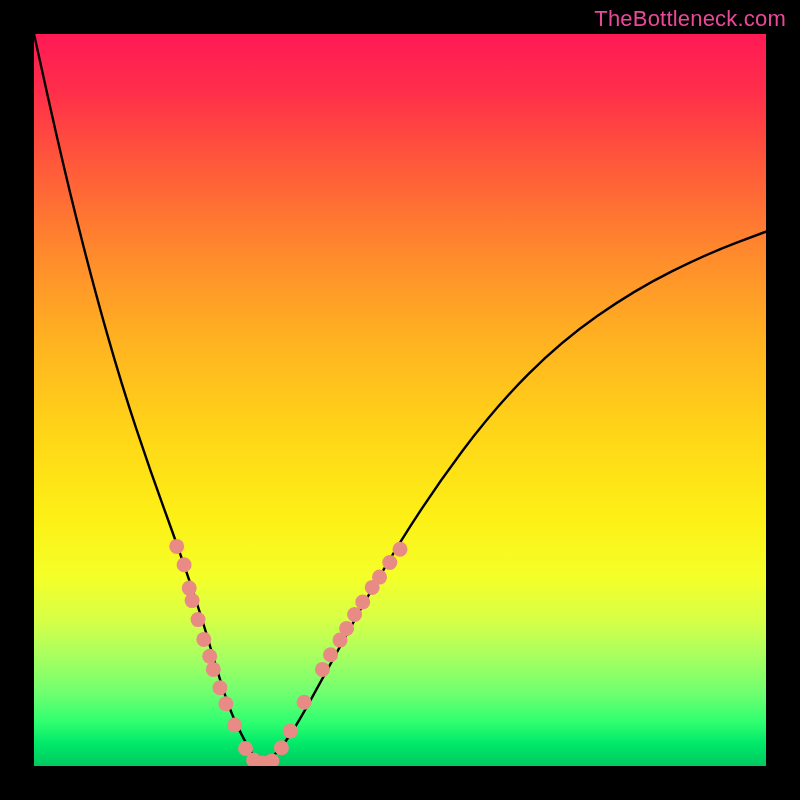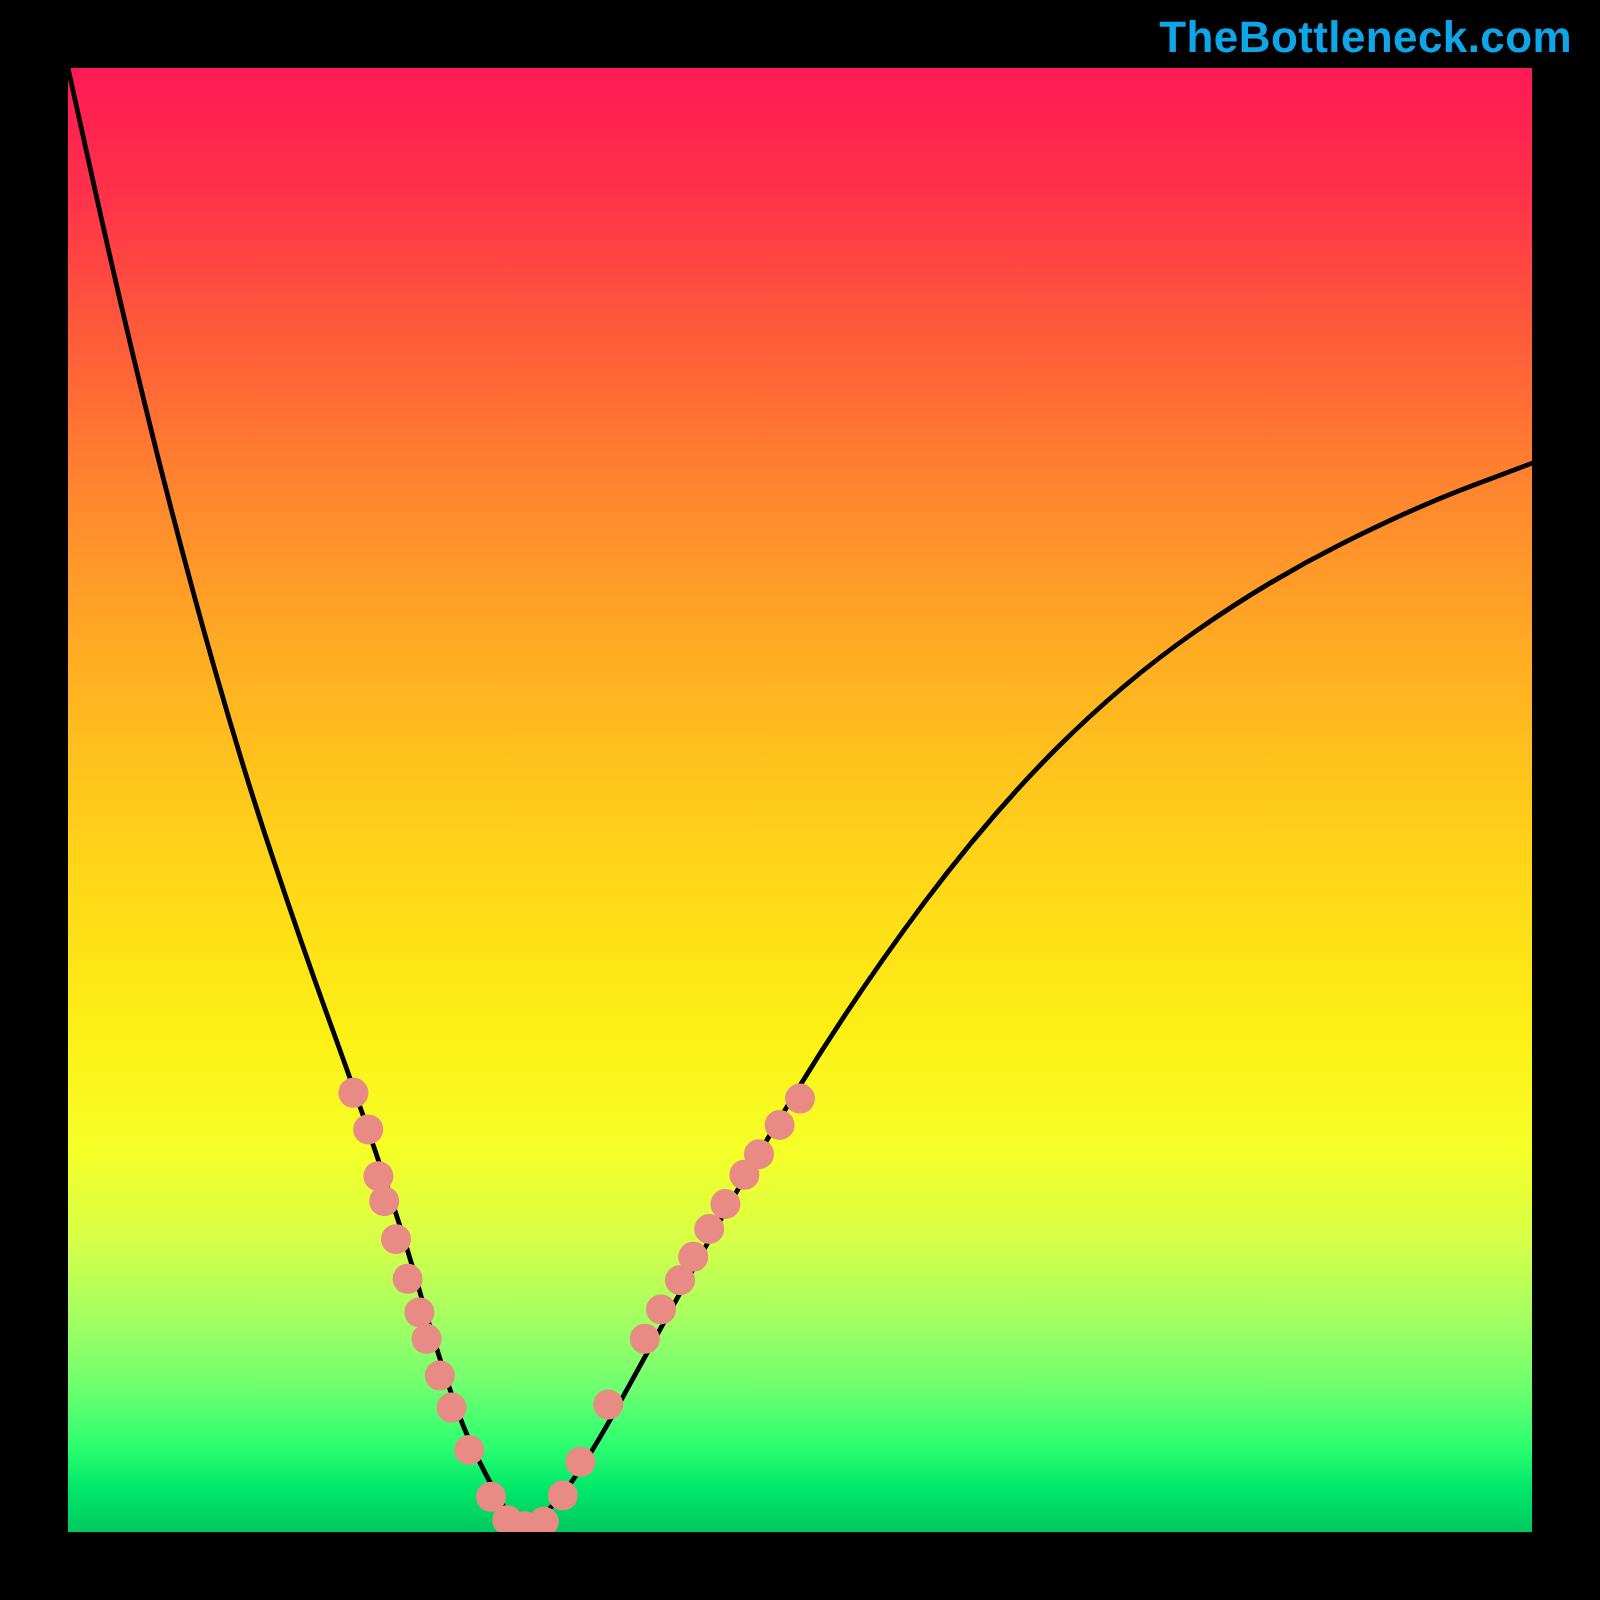--- a/index.html
+++ b/index.html
@@ -38,24 +38,24 @@
       #70ff70 90%,
       #2fff70 94%,
       #00e86a 97%,
       #00c95e 100%
     );
   }
   .watermark {
     position: absolute;
     top: 6px;
     right: 14px;
-    color: #0ea5e9;
+    color: #ec4899;
     font-size: 22px;
     letter-spacing: 0.2px;
-    font-weight: 700;
+    font-weight: 400;
   }
   svg.curve {
     position: absolute;
     left: 0; top: 0;
     width: 732px; height: 732px;
   }
 </style>
 </head>
 <body>
 

